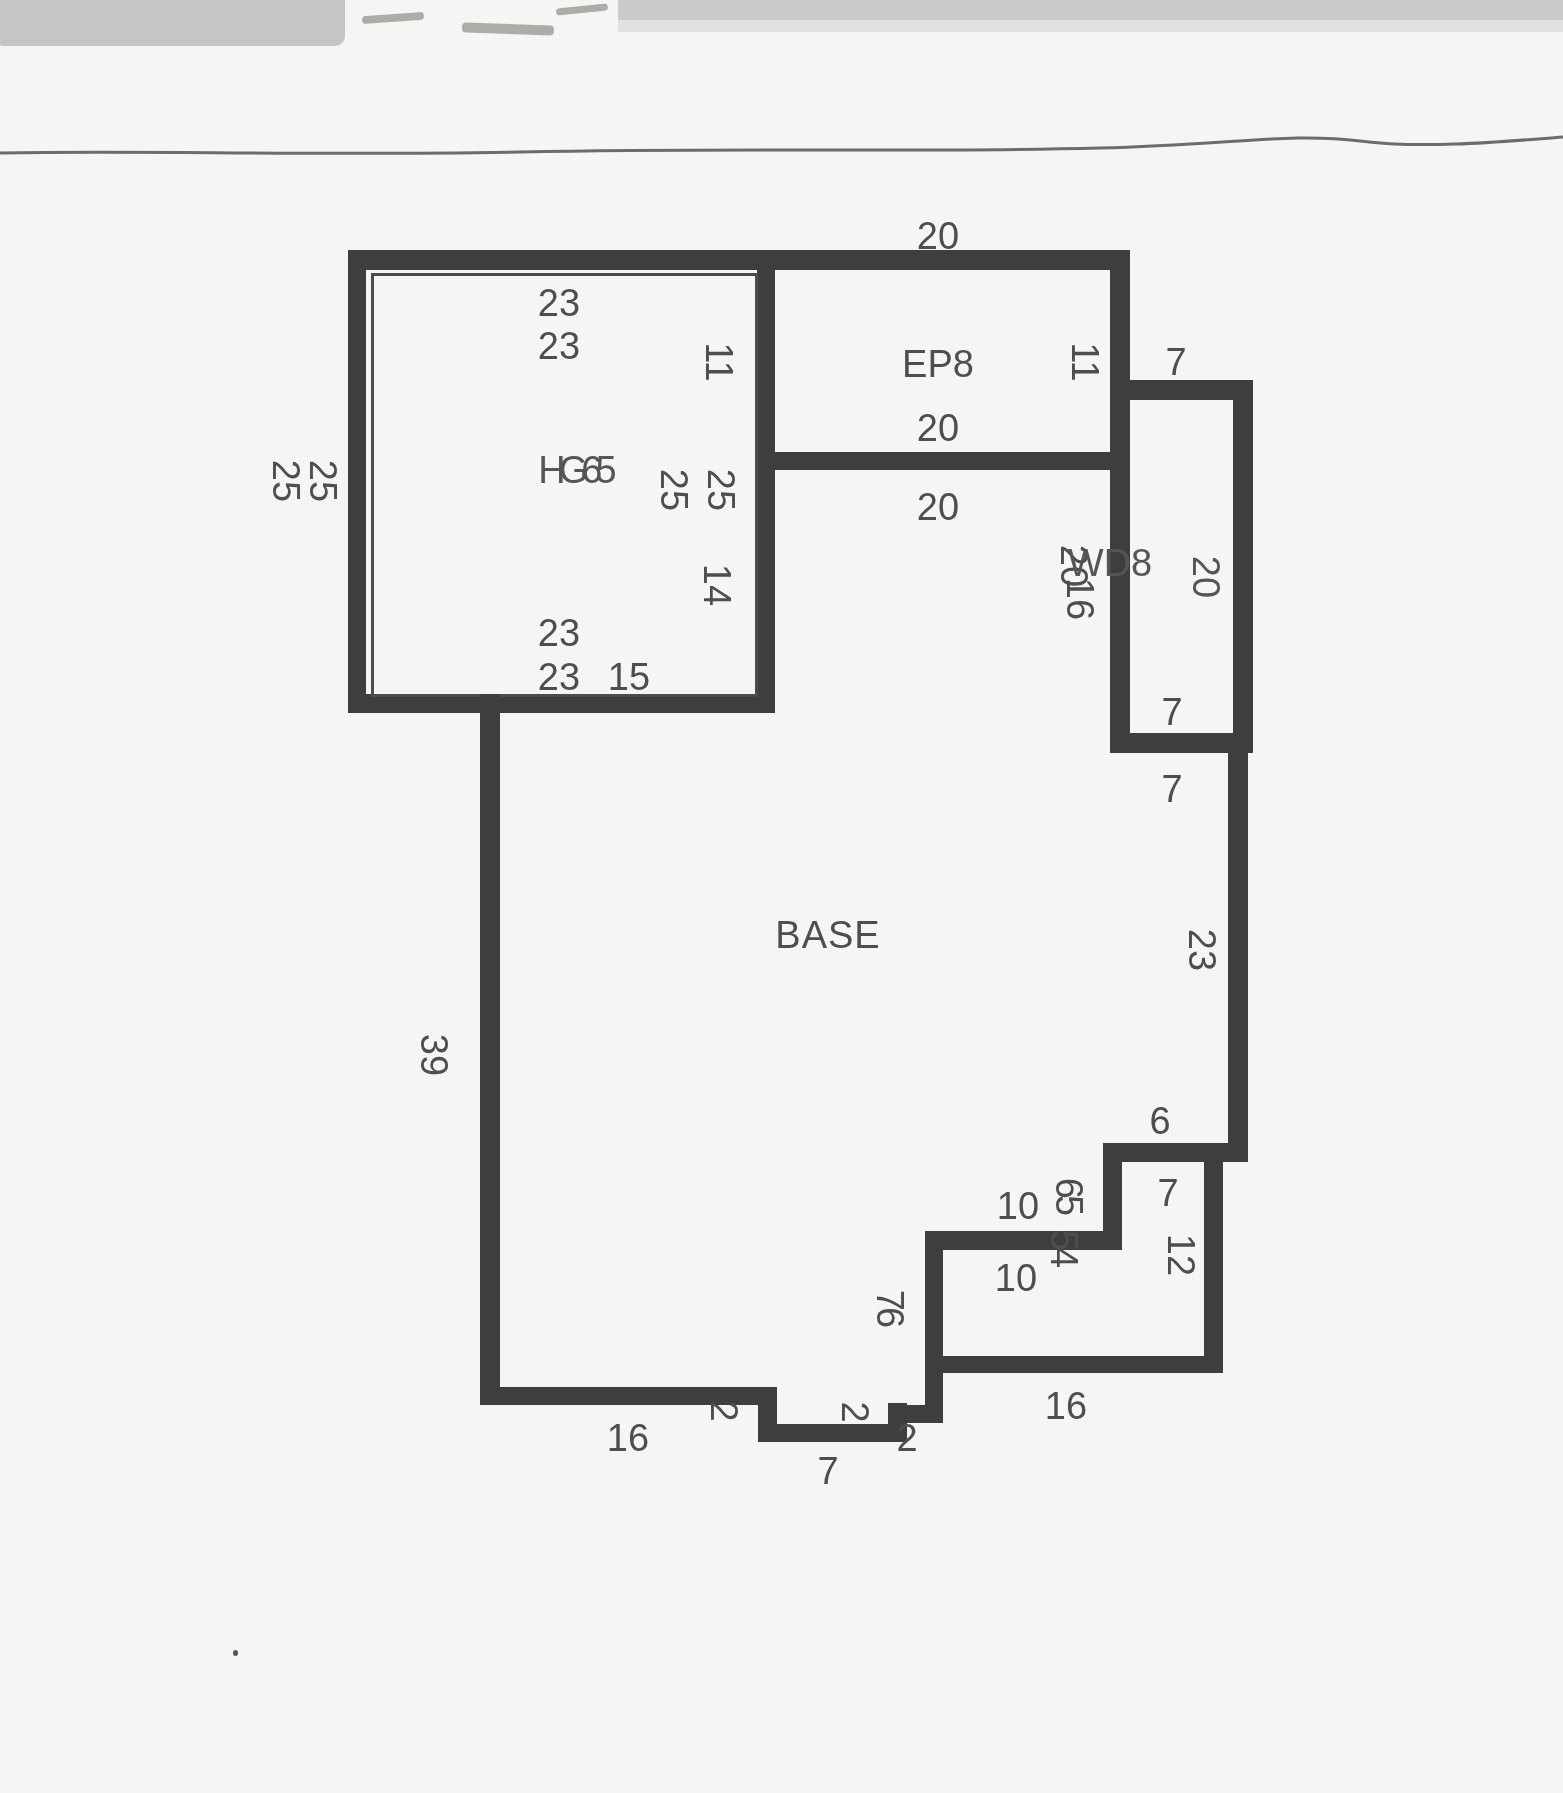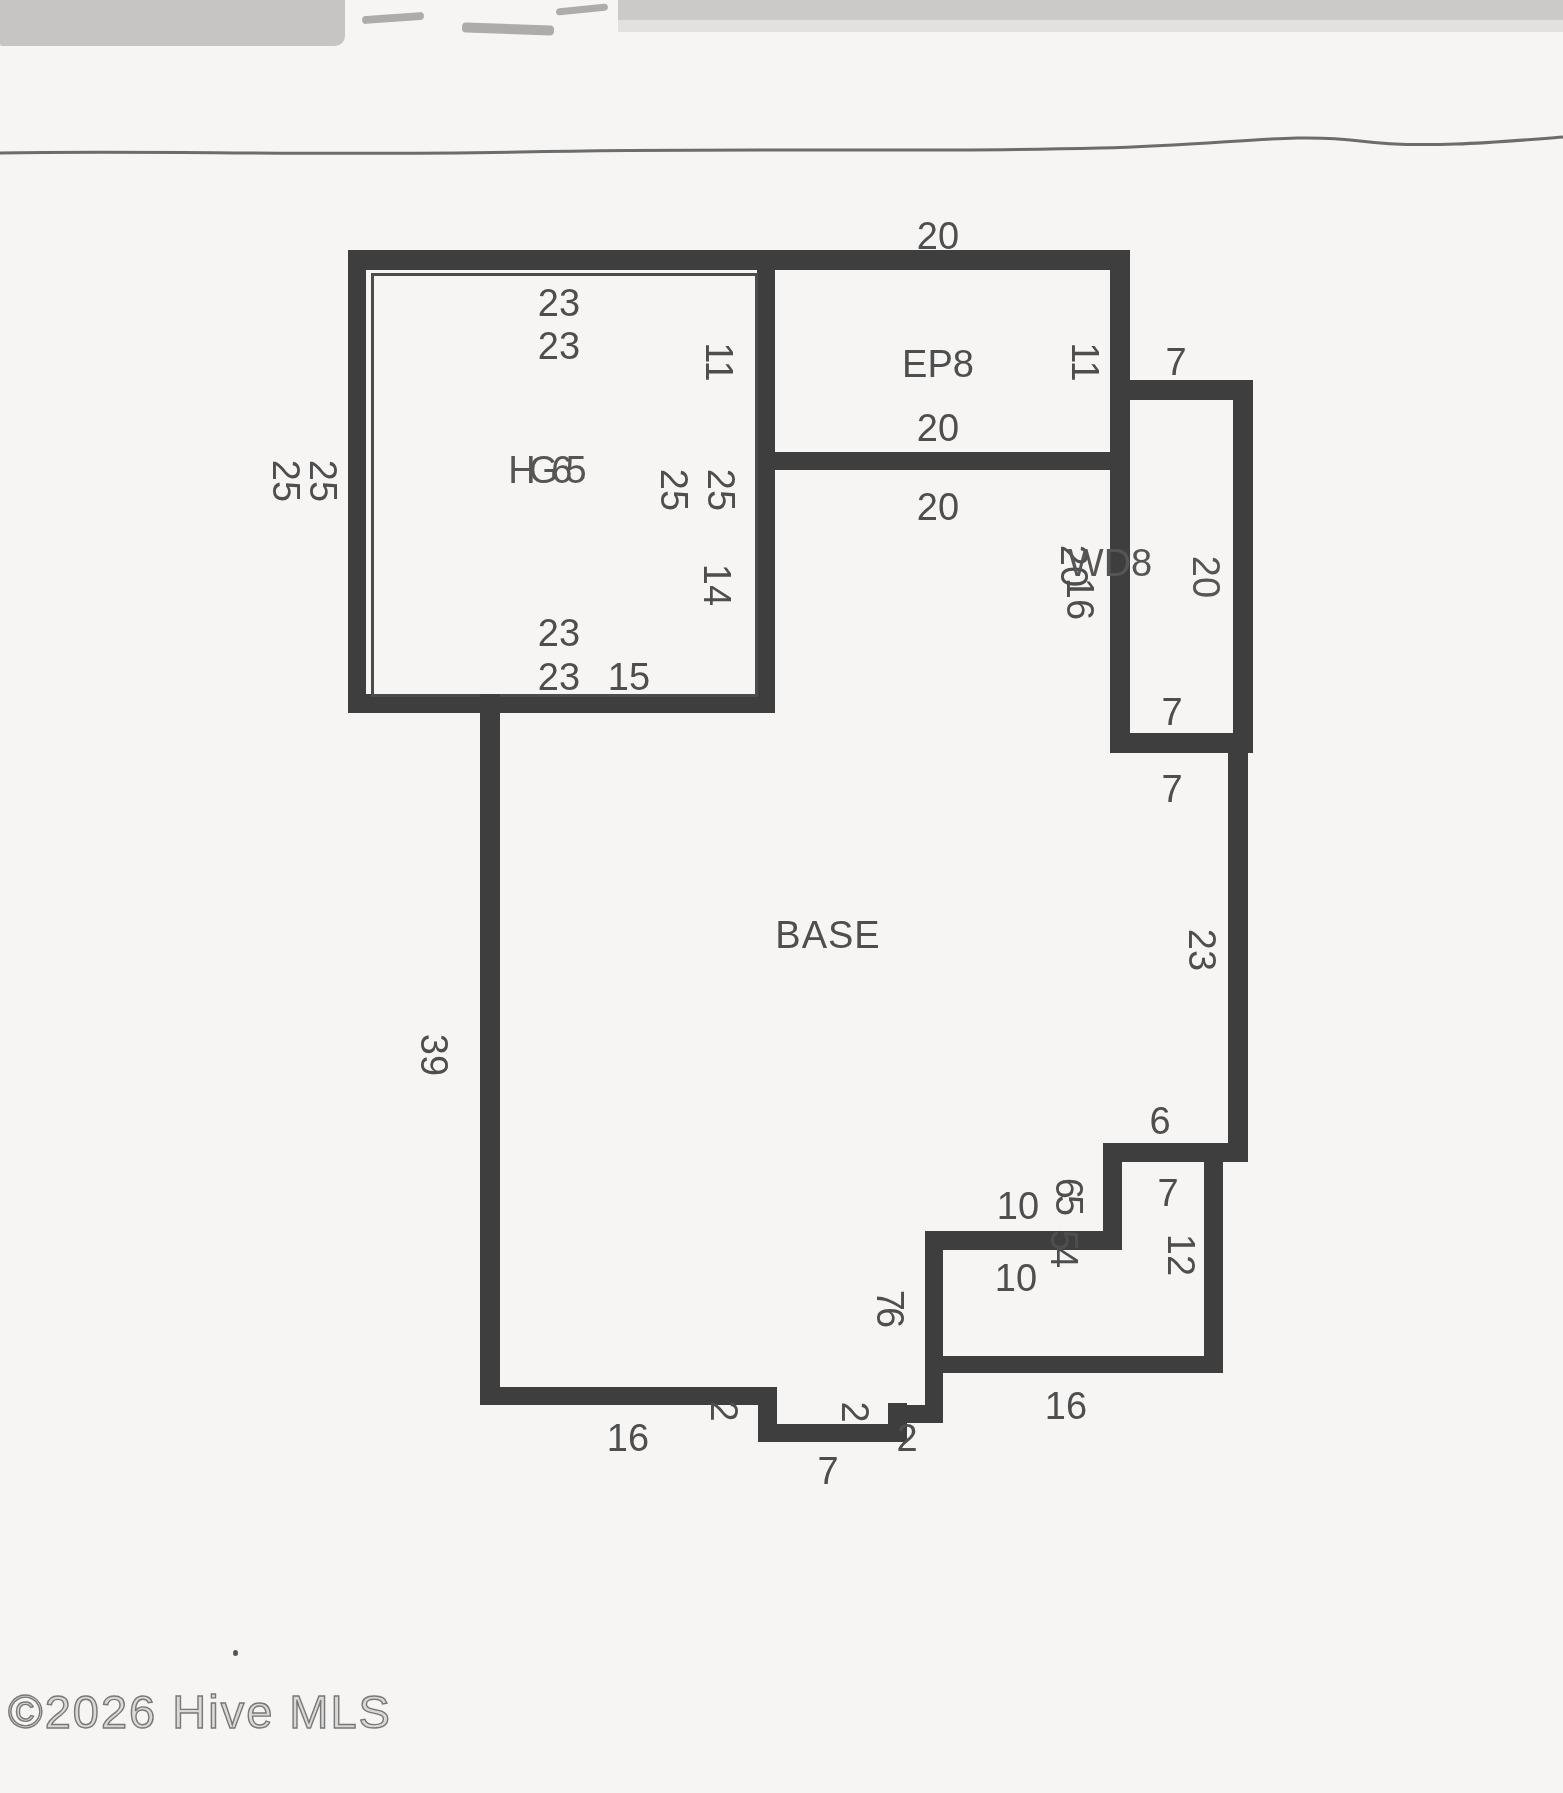--- a/index.html
+++ b/index.html
@@ -80,21 +80,21 @@
   <span class="lbl" style="left:938px;top:364px;">EP8</span>
   <span class="lbl rot" style="left:1085px;top:362px;">11</span>
   <span class="lbl" style="left:938px;top:428px;">20</span>
   <span class="lbl" style="left:938px;top:507px;">20</span>
 
   <span class="lbl" style="left:559px;top:303px;">23</span>
   <span class="lbl" style="left:559px;top:346px;">23</span>
   <span class="lbl rot" style="left:719px;top:362px;">11</span>
   <span class="lbl rot" style="left:286px;top:481px;">25</span>
   <span class="lbl rot" style="left:323px;top:481px;">25</span>
-  <span class="lbl overlap" style="left:544px;top:470px;color:#555;">HG65</span>
+  <span class="lbl overlap" style="left:574px;top:470px;color:#555;">HG65</span>
   <span class="lbl rot" style="left:674px;top:490px;">25</span>
   <span class="lbl rot" style="left:721px;top:490px;">25</span>
   <span class="lbl rot" style="left:717px;top:585px;">14</span>
   <span class="lbl" style="left:559px;top:633px;">23</span>
   <span class="lbl" style="left:559px;top:677px;">23</span>
   <span class="lbl" style="left:629px;top:677px;text-align:right;">15</span>
 
   <span class="lbl" style="left:1176px;top:362px;">7</span>
   <span class="lbl rot" style="left:1074px;top:566px;">20</span>
   <span class="lbl rot" style="left:1080px;top:599px;">16</span>
@@ -118,14 +118,13 @@
   <span class="lbl" style="left:1066px;top:1406px;">16</span>
 
   <span class="lbl" style="left:628px;top:1438px;">16</span>
   <span class="lbl rot" style="left:724px;top:1411px;">2</span>
   <span class="lbl" style="left:828px;top:1471px;">7</span>
   <span class="lbl rot" style="left:855px;top:1412px;">2</span>
   <span class="lbl" style="left:907px;top:1438px;">2</span>
 
   <div class="dot" style="left:233px;top:1650px;"></div>
 
-  <div class="watermark">©2026 Hive MLS</div>
 </div>
 
 </body></html>

